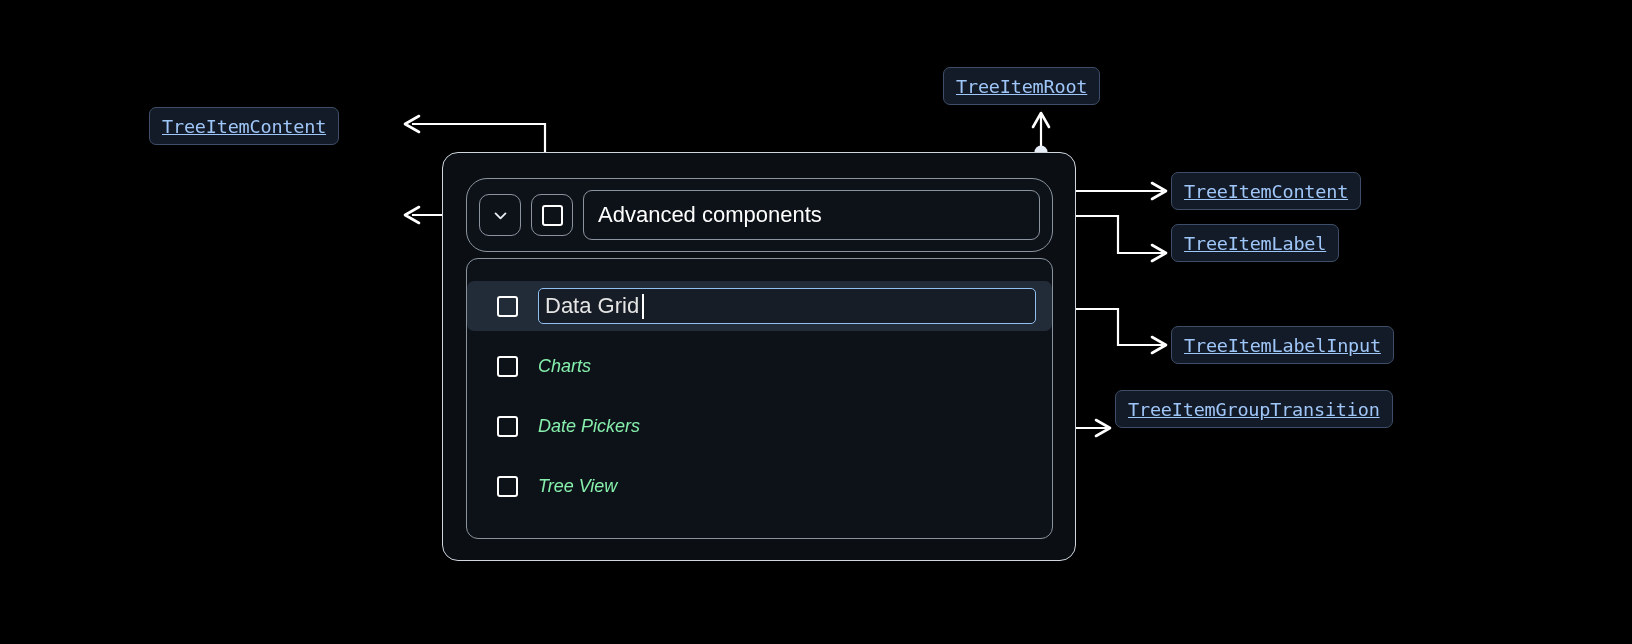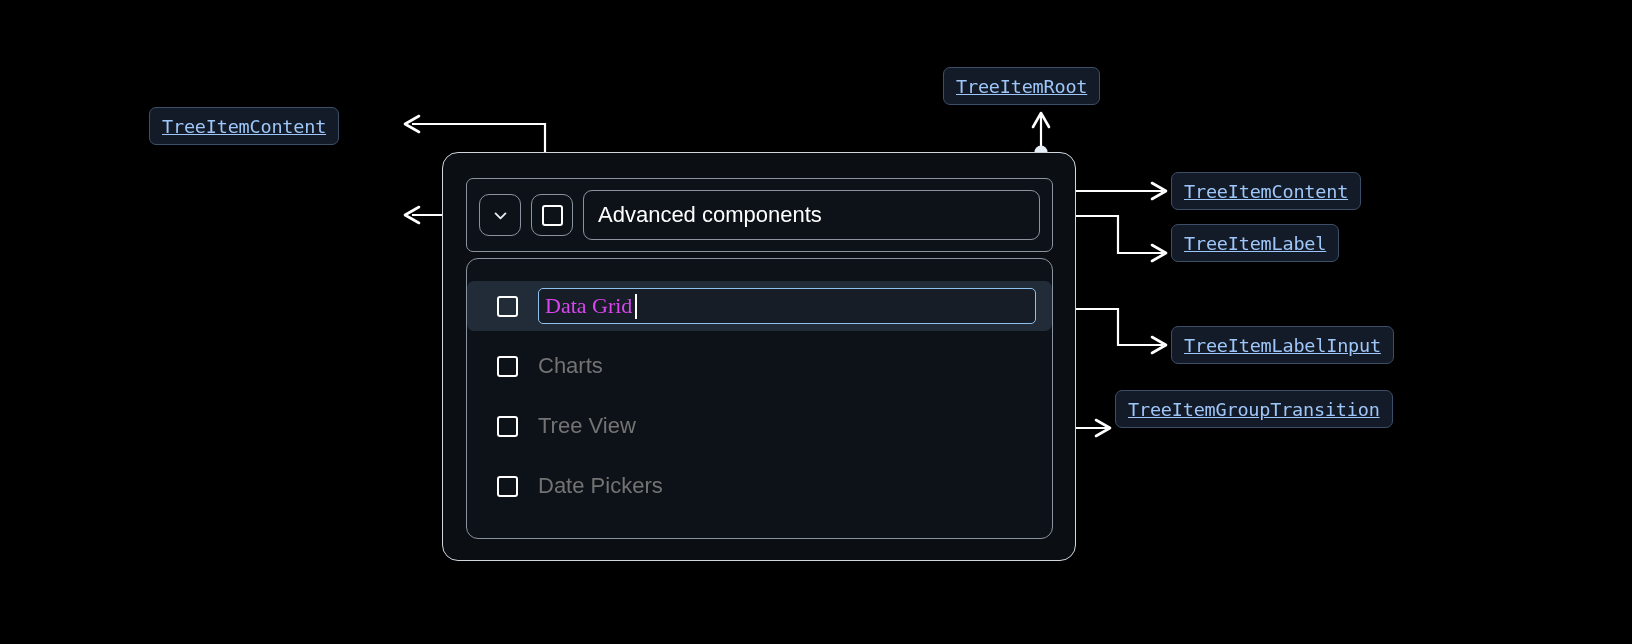--- a/index.html
+++ b/index.html
@@ -80,21 +80,21 @@
   }
   #tree-content {
     position: absolute;
     left: 466px;
     top: 178px;
     width: 587px;
     height: 74px;
     box-sizing: border-box;
     background: #0d1219;
     border: 1.6px solid #8b949e;
-    border-radius: 7px;
+    border-radius: 21px;
     display: flex;
     align-items: center;
     padding: 0 12px;
     gap: 10px;
   }
   .icon-box {
     box-sizing: border-box;
     width: 42px;
     height: 42px;
     flex: 0 0 auto;
@@ -159,37 +159,37 @@
     align-items: center;
     gap: 20px;
     padding: 0 16px 0 30px;
     margin-bottom: 10px;
   }
   .tree-row.selected {
     background: #222c38;
     border-radius: 7px;
   }
   .row-label {
-    color: #737373;
-    font-size: 22px;
+    color: #86efac;
+    font-size: 18px;
     white-space: nowrap;
+    font-style: italic;
   }
   #label-input {
     flex: 1 1 auto;
     height: 36px;
     box-sizing: border-box;
     border: 1.6px solid #8fc0f0;
     border-radius: 5px;
     background: #161d26;
     display: flex;
     align-items: center;
     padding: 0 6px;
-    color: #d946ef;
+    color: #e5e5e5;
     font-size: 22px;
-    font-family: Liberation Serif, serif;
   }
   .caret {
     display: inline-block;
     width: 1.6px;
     height: 25px;
     background: #ffffff;
     margin-left: 3px;
   }
 </style>
 </head>
@@ -281,23 +281,23 @@
       </div>
     </div>
 
     <div class="tree-row">
       <span class="cbx-sq"></span>
       <span class="row-label">Charts</span>
     </div>
 
     <div class="tree-row">
       <span class="cbx-sq"></span>
+      <span class="row-label">Date Pickers</span>
+    </div>
+
+    <div class="tree-row">
+      <span class="cbx-sq"></span>
       <span class="row-label">Tree View</span>
     </div>
 
-    <div class="tree-row">
-      <span class="cbx-sq"></span>
-      <span class="row-label">Date Pickers</span>
-    </div>
-
   </div>
 
 </div>
 
 </body></html>

